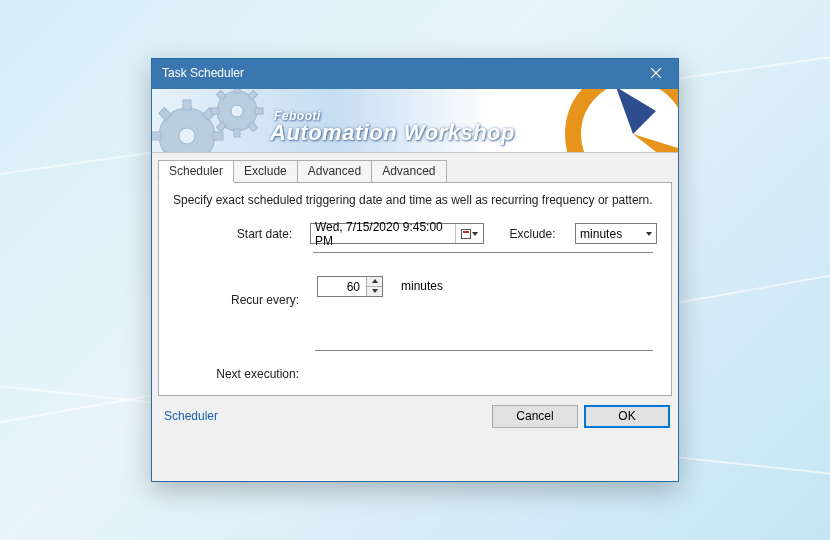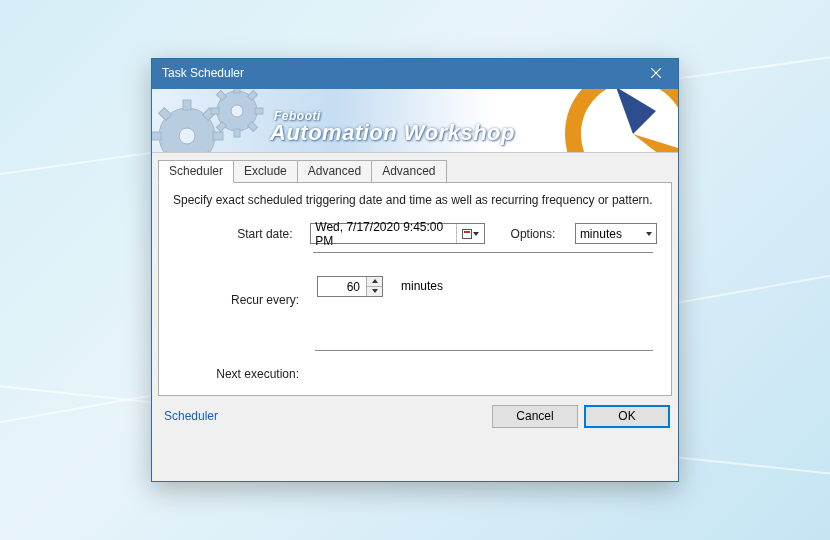--- a/index.html
+++ b/index.html
@@ -236,28 +236,28 @@
       <div class="tab">Advanced</div>
     </div>
 
     <div class="tab-content">
       <div class="description">Specify exact scheduled triggering date and time as well as recurring frequency or pattern.</div>
 
       <div class="form-row">
         <div class="label-r" style="width:126px;">Start date:</div>
         <div style="width:6px;"></div>
         <div class="date-input">
-          <span class="date-input-text">Wed,   7/17/2020   9:45:00 PM</span>
+          <span class="date-input-text">Wed,   7/15/2020   9:45:00 PM</span>
           <div class="date-picker-arrow">
             <div class="cal-box"></div>
             <div class="arrow-down"></div>
           </div>
         </div>
         <div style="width:14px;"></div>
-        <div class="label-r">Options:</div>
+        <div class="label-r">Exclude:</div>
         <div style="width:8px;"></div>
         <div class="select">
           <span class="select-text">minutes</span>
           <div class="arrow-down"></div>
         </div>
       </div>
 
       <div class="sep-wrap">
           <hr class="sep-line">
         </div>

